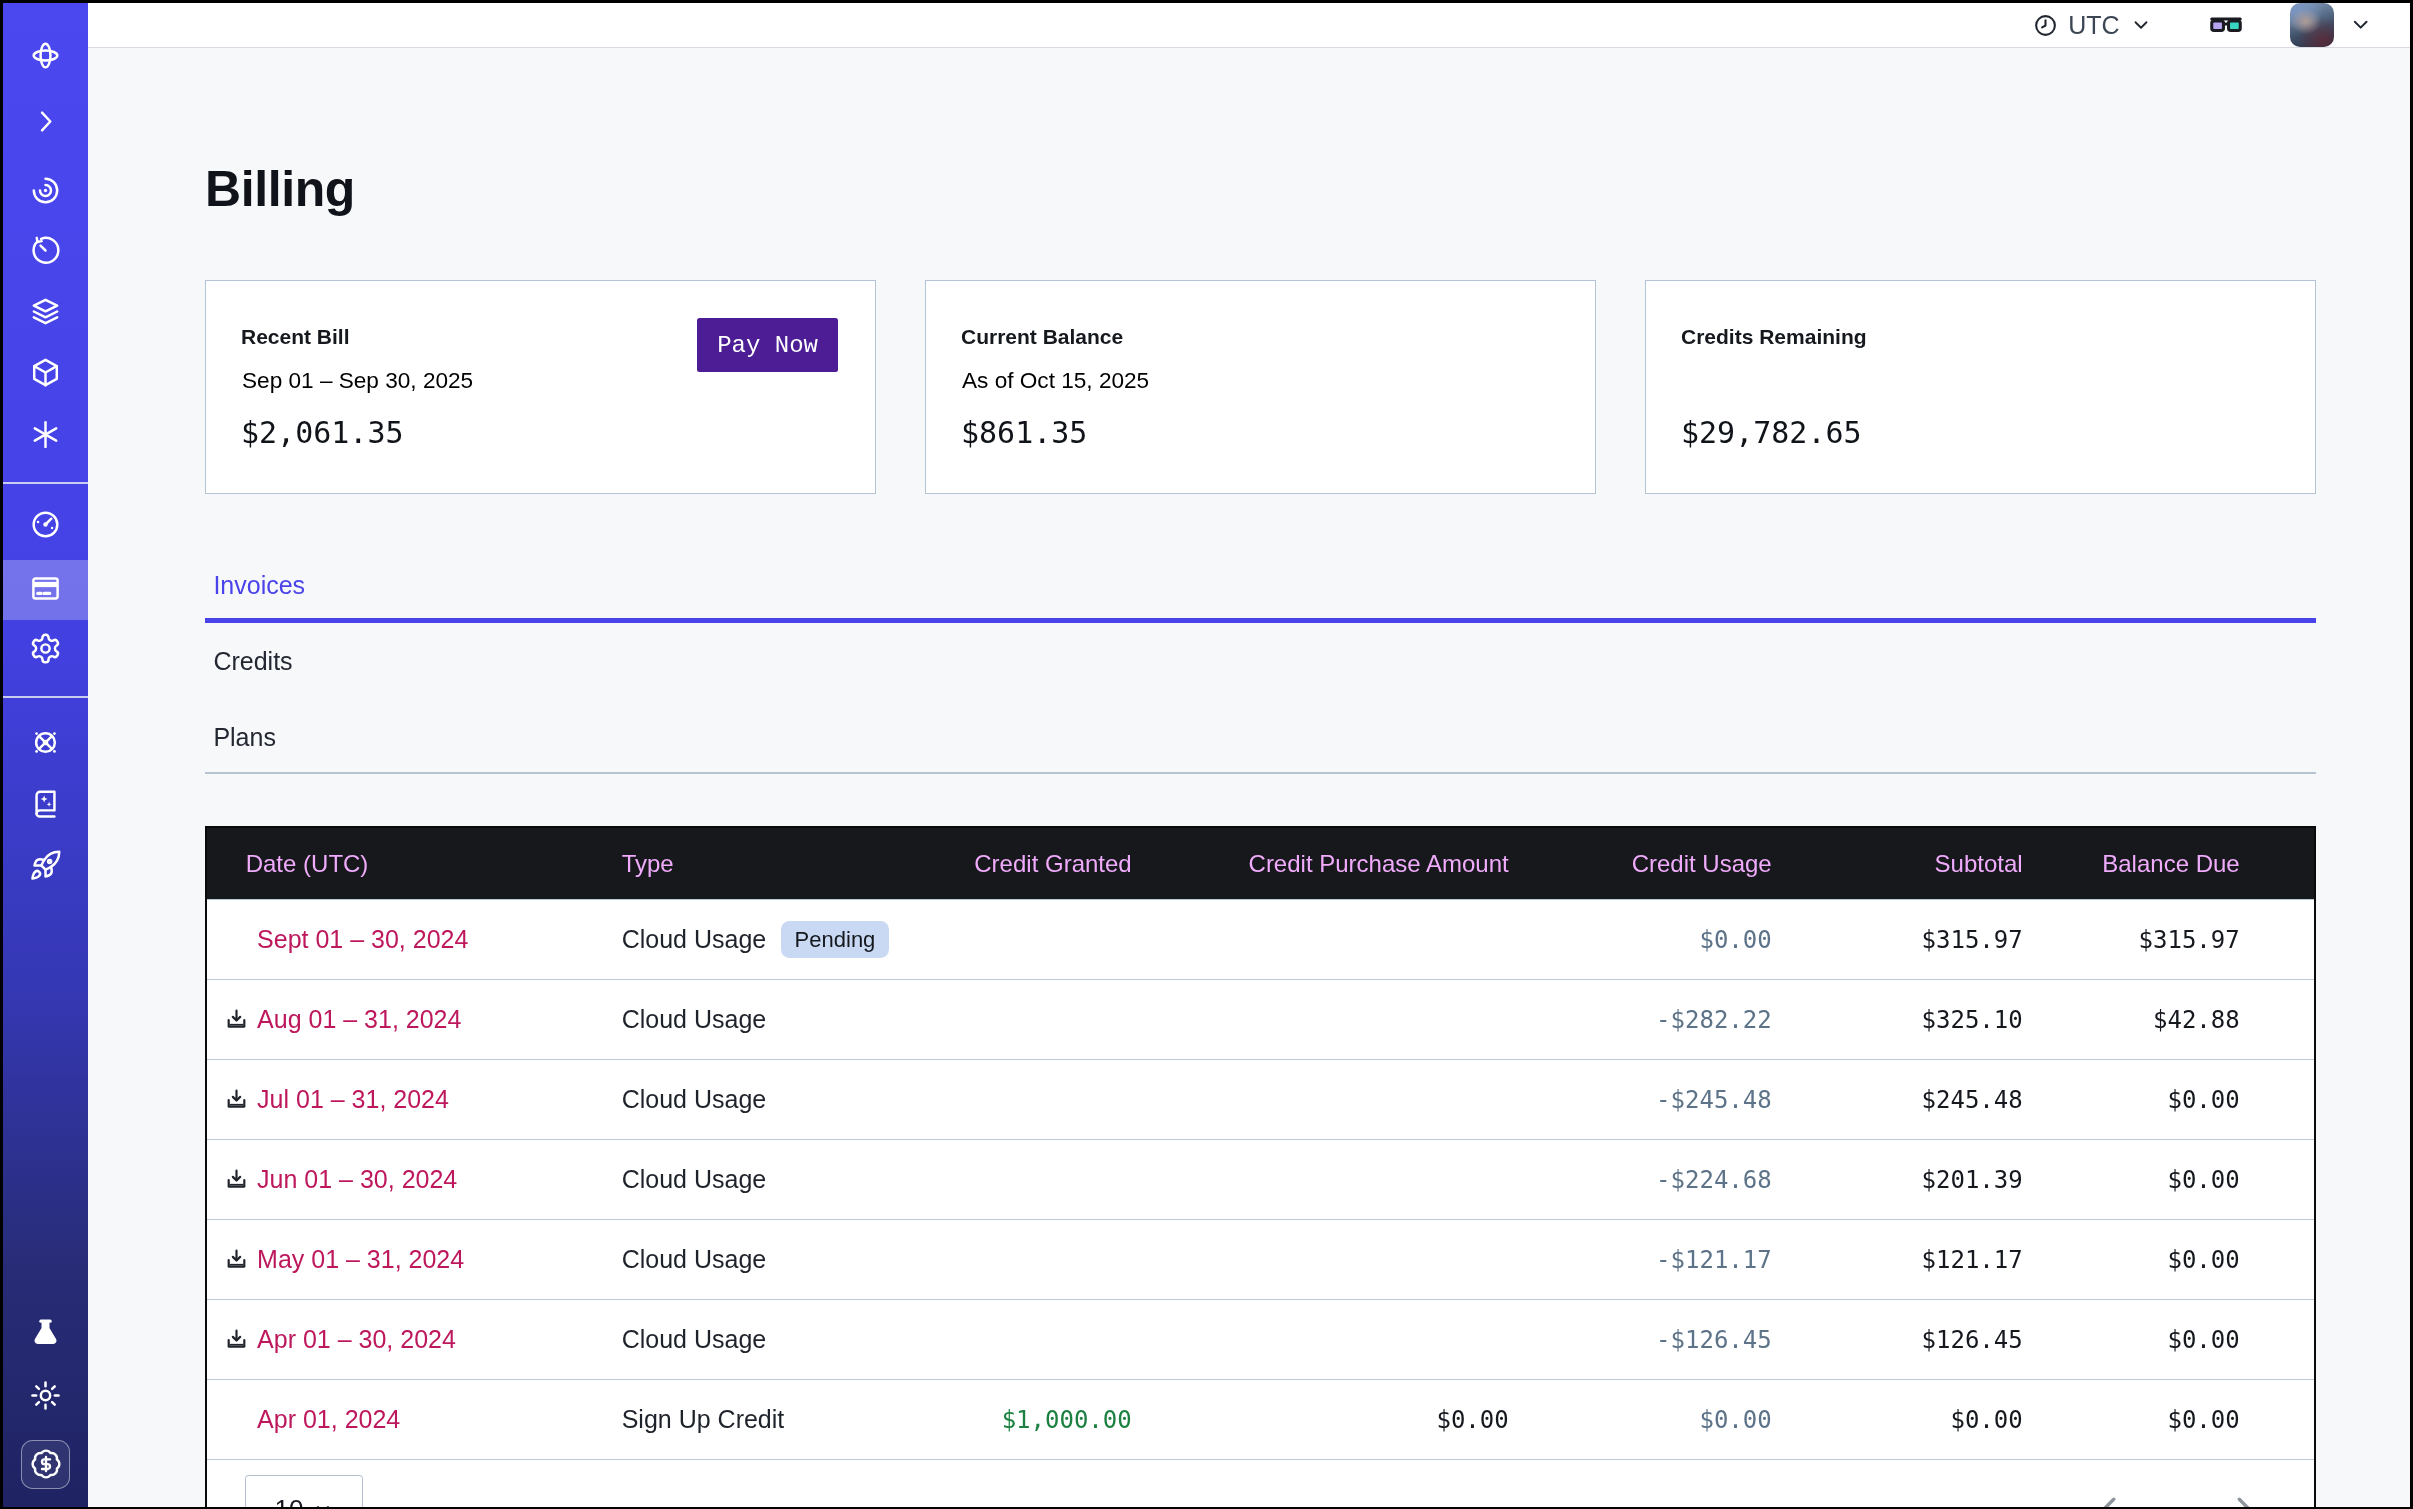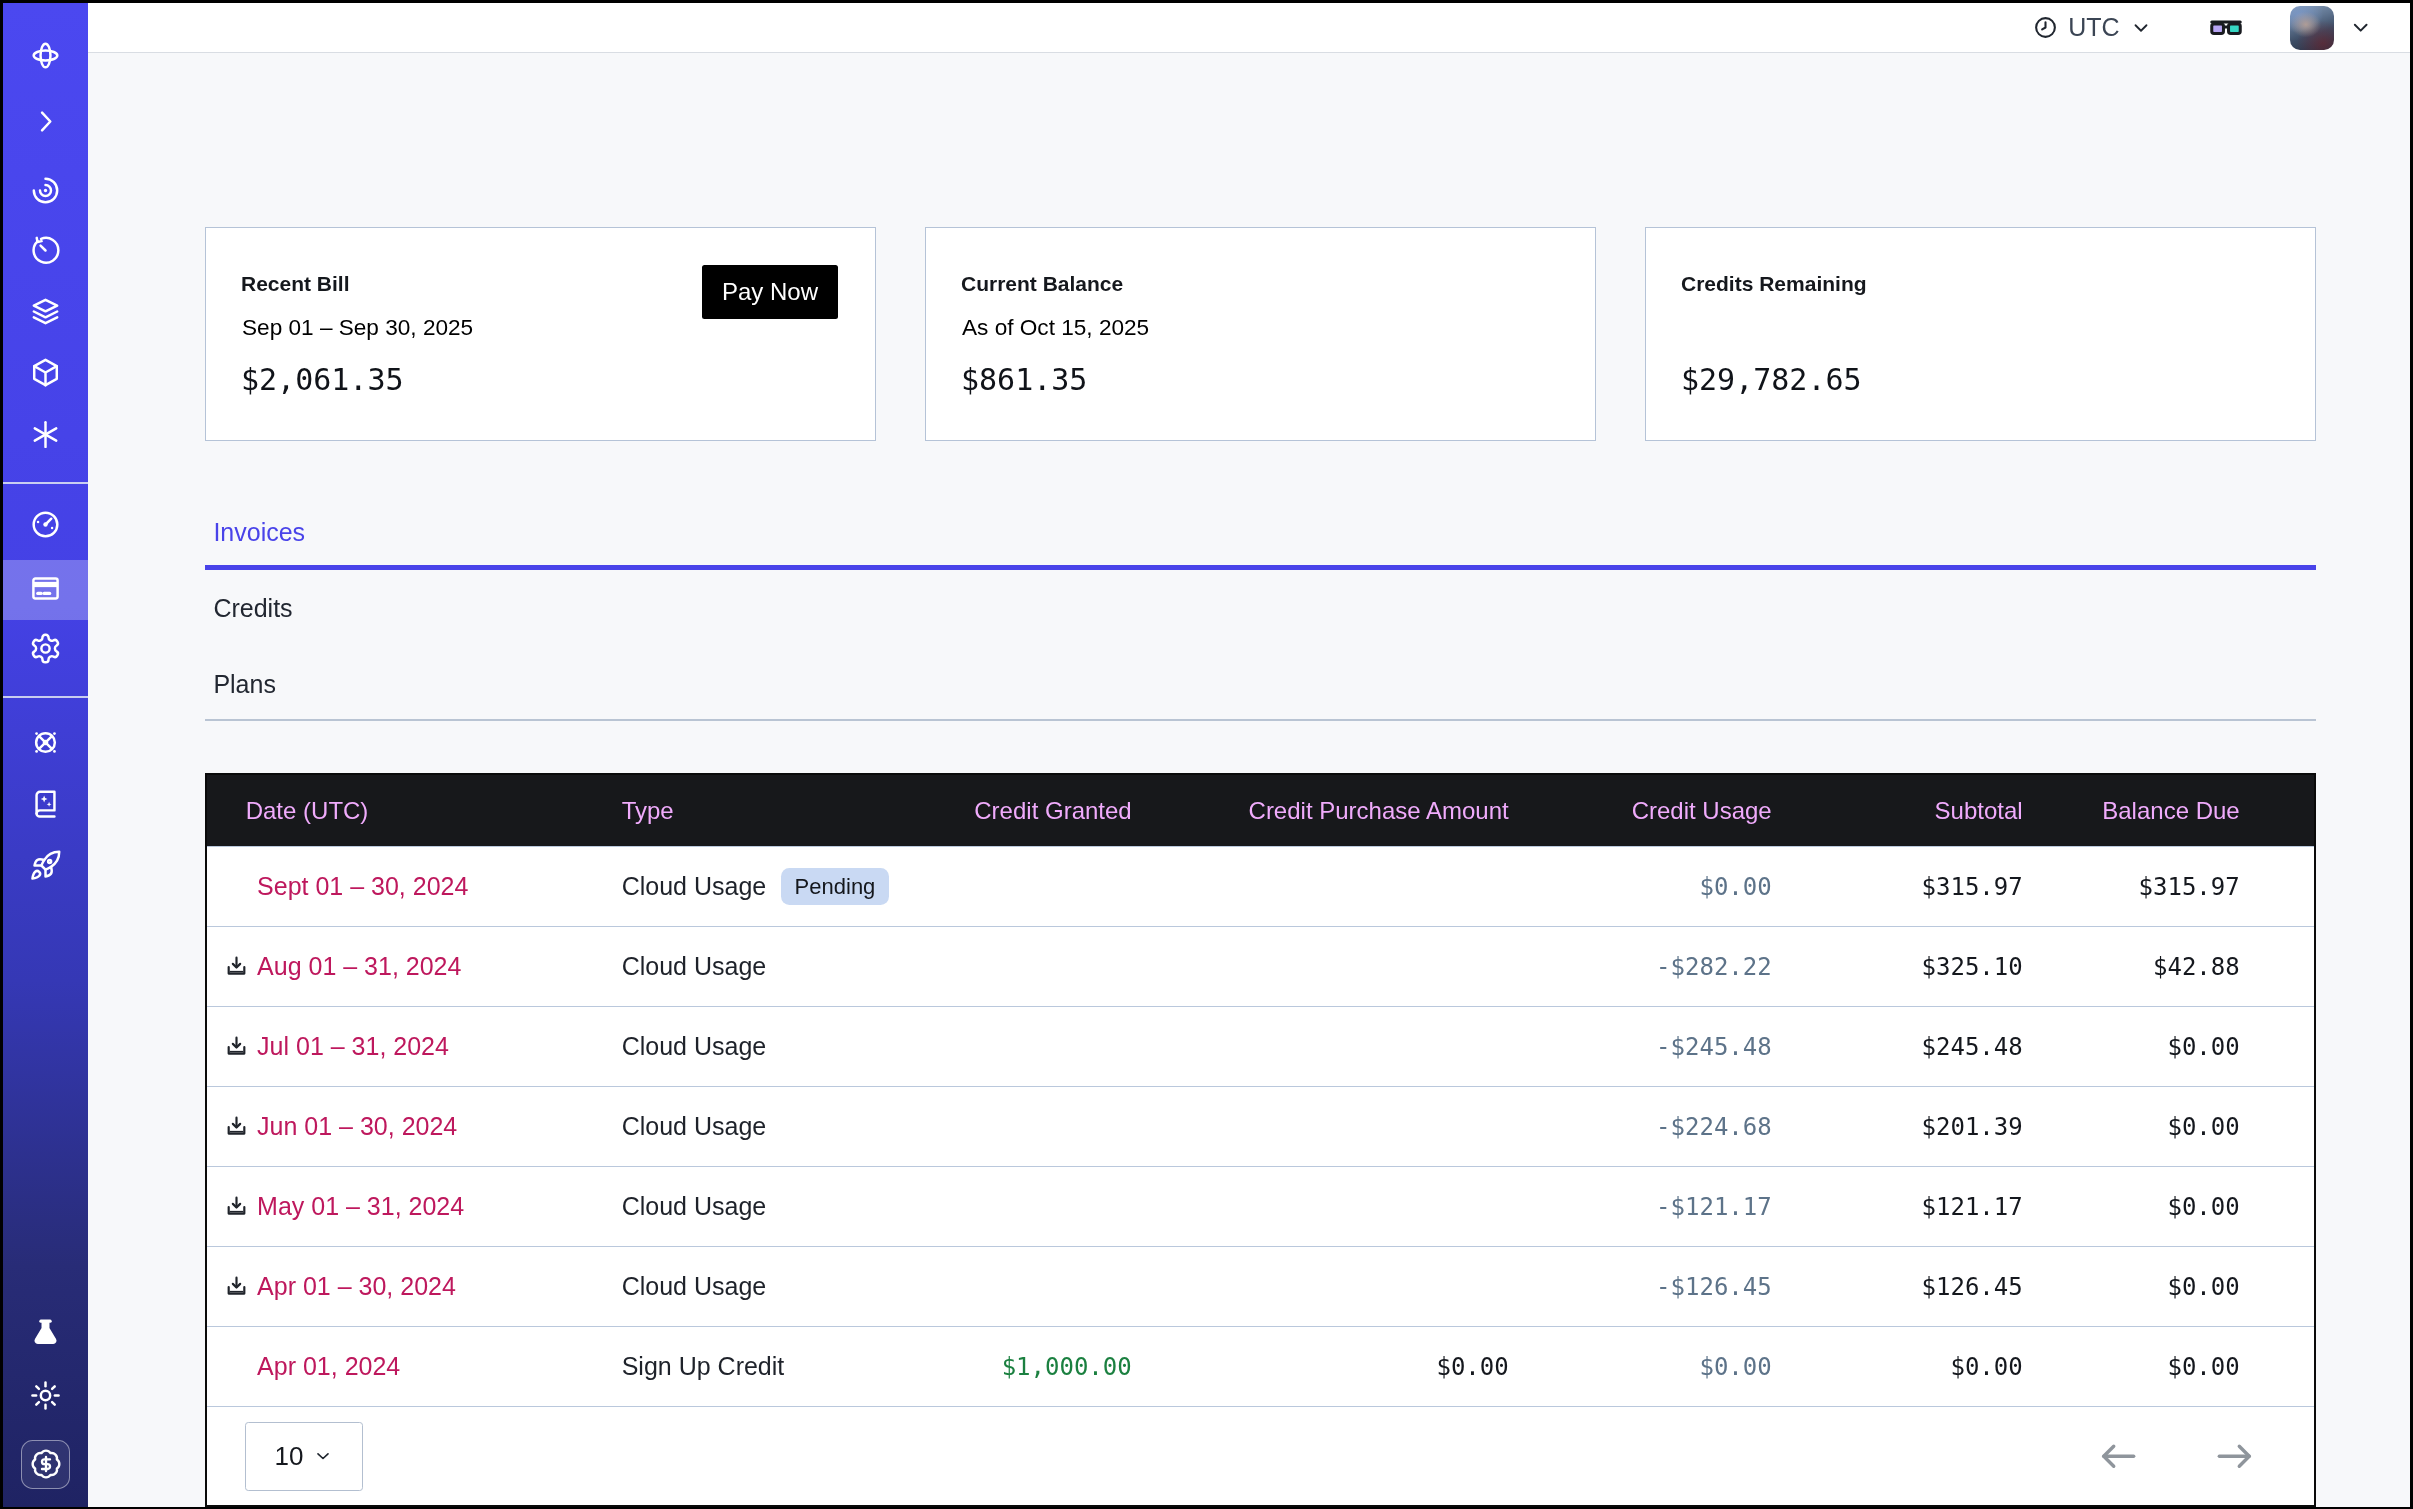--- a/index.html
+++ b/index.html
@@ -35,21 +35,21 @@
 
   .content { flex:1; padding:112px 94px 0 117px; }
   .page-title { font-size:50px; font-weight:700; color:#101319; letter-spacing:-0.4px; }
 
   
   .cards { margin-top:62px; display:flex; gap:49px; }
   .card { flex:1; height:214px; background:#fff; border:1.7px solid #b5c3d7; position:relative; }
   .card-title { position:absolute; top:44px; left:35px; font-size:21px; font-weight:700; color:#15181d; }
   .card-sub { position:absolute; top:87px; left:36px; font-size:22.6px; color:#000000; }
   .card-amount { position:absolute; top:134px; left:35px; font-family:"DejaVu Sans Mono", monospace; font-size:30px; color:#101319; }
-  .pay-btn { position:absolute; top:37px; right:37px; height:54px; padding:0 20px; background:#000000; color:#fff; font-size:24px; font-family:Liberation Sans, sans-serif; border:none; border-radius:2.5px; cursor:pointer; }
+  .pay-btn { position:absolute; top:37px; right:37px; height:54px; padding:0 20px; background:#4c1d95; color:#fff; font-size:24px; font-family:Liberation Mono, monospace; border:none; border-radius:2.5px; cursor:pointer; }
 
   
   .tabs { margin-top:77px; display:flex; gap:27px; border-bottom:2.5px solid #b9c4d3;flex-direction:column; }
   .tab { padding:0 8.4px 20px 8.4px; font-size:25px; color:#222731; cursor:pointer; position:relative; }
   .tab.active { color:#4943e9; }
   .tab.active:after { content:""; position:absolute; left:0; right:0; bottom:-2.5px; height:4.2px; background:#4943e9; }
 
   
   .invoice-table { margin-top:52px; border:2.5px solid #0a0a0a; background:#fff; }
   .t-grid { display:grid; grid-template-columns:398px 318px 192px 377px 263px 251px 217px; align-items:center; padding:0 76px 0 16.7px; }
@@ -243,20 +243,21 @@
       </span>
       <span class="avatar"></span>
       <span class="avatar-caret">
           <svg class="icon-dark" width="23.4" height="23.4" viewBox="0 0 24 24">
             <polyline points="6,9 12,15 18,9"></polyline>
           </svg>
         </span>
     </div>
 
     <div class="content">
+      <h1 class="page-title">Billing</h1>
 
       <div class="cards">
         <div class="card">
           <div class="card-title">Recent Bill</div>
           <div class="card-sub">Sep 01 – Sep 30, 2025</div>
           <div class="card-amount">$2,061.35</div>
           <button class="pay-btn">Pay Now</button>
         </div>
         <div class="card">
           <div class="card-title">Current Balance</div>

